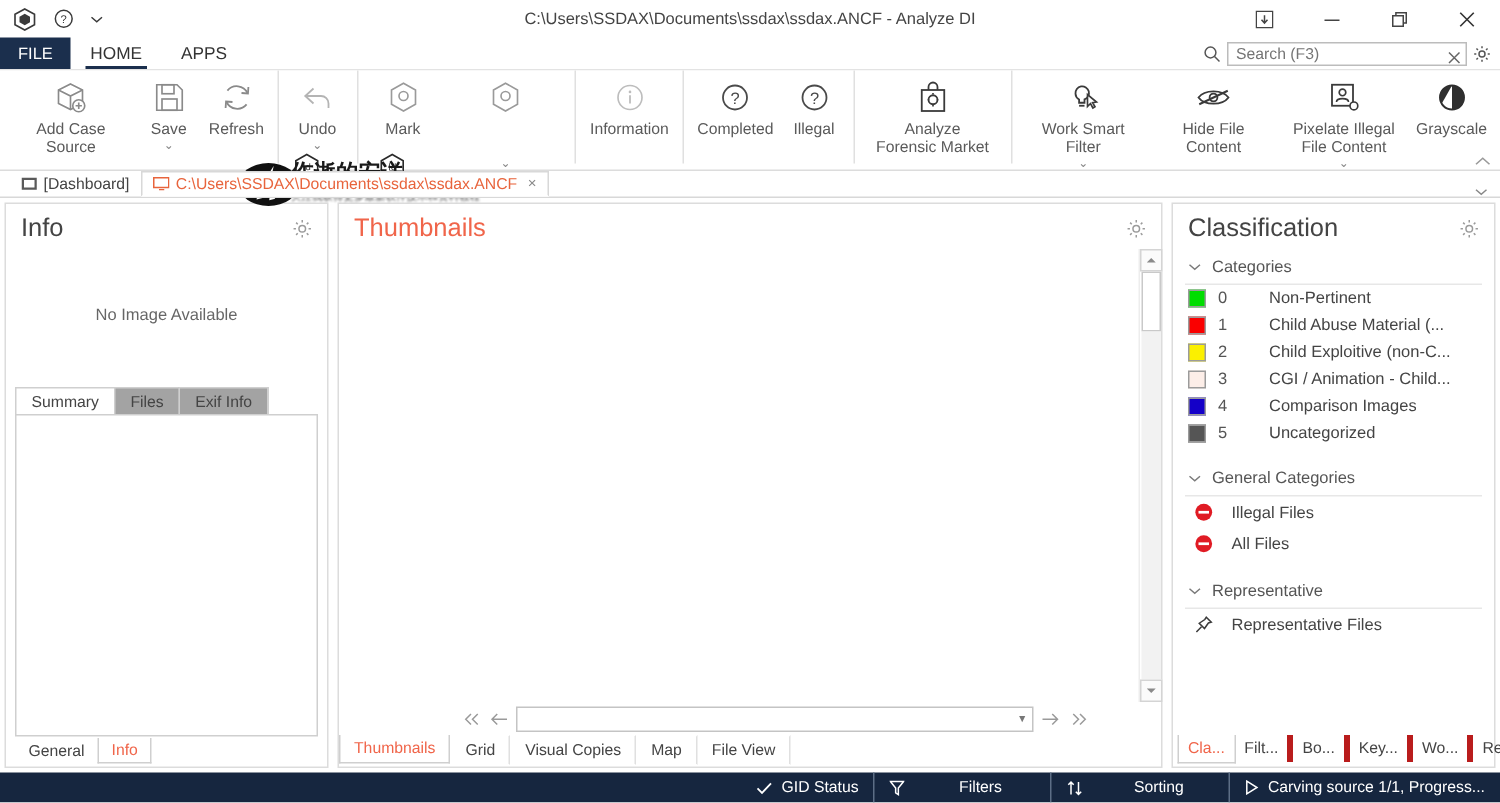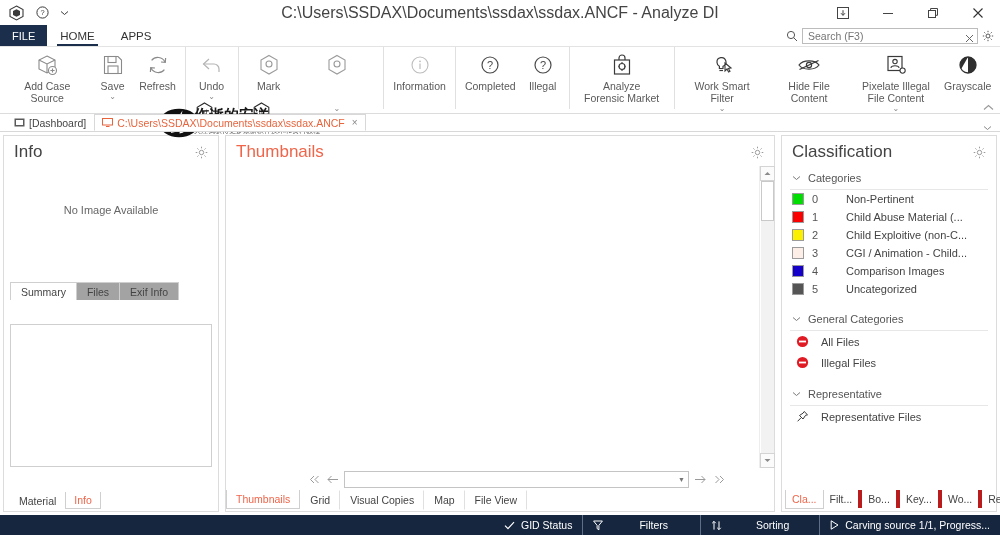--- a/index.html
+++ b/index.html
@@ -9,36 +9,36 @@
     font-family:"Liberation Sans", sans-serif;
     font-size:11px; color:#3c3c3c; background:#ffffff;
   }
   .app { position:relative; width:1000px; height:535px; display:flex; flex-direction:column; }
 
   
   .titlebar { height:25px; background:#ffffff; display:flex; align-items:center;
               position:relative; flex:0 0 25px; }
   .tb-left { display:flex; align-items:center; gap:9px; padding-left:8px; }
   .tb-icon { width:17px; height:17px; display:flex; align-items:center; justify-content:center; }
-  .tb-title { position:absolute; left:0; right:0; text-align:center; font-size:16px;
+  .tb-title { position:absolute; left:0; right:0; text-align:center; font-size:11px;
               color:#444; pointer-events:none; }
   .tb-right { margin-left:auto; display:flex; align-items:center; height:25px; }
   .tb-btn { width:45px; height:25px; display:flex; align-items:center; justify-content:center;
             color:#333; }
 
   
   .menubar { height:22px; display:flex; align-items:stretch; background:#fff;
              border-bottom:1px solid #e3e3e3; flex:0 0 22px; position:relative; }
   .mtab { display:flex; align-items:center; padding:0 13px; font-size:11.5px; color:#333;
           position:relative; }
   .mtab.file { background:#1b2f4d; color:#fff; font-size:11px; padding:0 12px; }
   .mtab.active::after { content:""; position:absolute; left:10px; right:10px; bottom:0;
                         height:2px; background:#1b2f4d; }
   .search-wrap { margin-left:auto; display:flex; align-items:center; gap:4px; padding-right:6px; }
-  .search-box { display:flex; align-items:flex-end; width:176px; height:16px;
+  .search-box { display:flex; align-items:flex-end; width:160px; height:16px;
                 border:1px solid #bcbcbc; background:#fff; padding:0 3px; gap:3px; }
   .search-box input { border:0; outline:0; font-size:10.5px; width:100%; color:#555;
                       font-family:"Liberation Sans", sans-serif; background:transparent; }
   .ico { display:inline-flex; align-items:center; justify-content:center; }
 
   
   .ribbon { height:67px; background:#fff; border-bottom:1px solid #dcdcdc;
             display:flex; align-items:flex-start; position:relative; flex:0 0 67px; }
   .rgroup { display:flex; align-items:flex-start; height:62px; padding:3px 4px 0 4px;
             border-right:1px solid #e0e0e0; }
@@ -76,21 +76,21 @@
   
   .body { flex:1 1 auto; display:flex; background:#fff; min-height:0; }
   .panel { background:#fff; border:1px solid #dcdcdc; margin:3px; display:flex;
            flex-direction:column; min-height:0; }
   .panel-head { display:flex; align-items:center; padding:6px 10px 4px 10px; flex:0 0 auto; }
   .panel-title { font-size:17px; color:#444; font-weight:normal; }
   .panel-title.accent { color:#f0654a; }
   .panel-head .gear { margin-left:auto; color:#9b9b9b; }
 
   .left { width:216px; flex:0 0 216px; }
-  .left-body { flex:1 1 auto; display:flex; flex-direction:column; min-height:0; padding:0 6px 0 6px;gap:24px; }
+  .left-body { flex:1 1 auto; display:flex; flex-direction:column; min-height:0; padding:0 6px 0 6px; }
   .noimg { text-align:center; color:#666; font-size:11px; padding:38px 0 42px 0; }
   .tabstrip { display:flex; align-items:flex-end; height:18px;text-align:center; }
   .ltab { height:18px; padding:0 10px; display:flex; align-items:center; font-size:10.5px;
           color:#444; background:#a3a3a3; border:1px solid #cfcfcf; border-bottom:0;
           margin-right:-1px; }
   .ltab.active { background:#fff; }
   .tabpane { flex:1 1 auto; border:1px solid #cfcfcf; background:#fff; min-height:0; }
   .left-foot { display:flex; align-items:flex-start; height:20px; padding-top:1px; }
   .ftab { padding:2px 8px; font-size:10.5px; color:#444; border:1px solid transparent; }
   .ftab.active { color:#f0654a; background:#fff; border:1px solid #cfcfcf; border-top:0; }
@@ -475,21 +475,21 @@
       </div>
       <div class="left-body">
         <div class="noimg">No Image Available</div>
         <div class="tabstrip">
           <div class="ltab active">Summary</div>
           <div class="ltab">Files</div>
           <div class="ltab">Exif Info</div>
         </div>
         <div class="tabpane"></div>
         <div class="left-foot">
-          <div class="ftab">Material</div>
+          <div class="ftab">General</div>
           <div class="ftab active">Info</div>
         </div>
       </div>
     </div>
 
     <div class="panel center">
       <div class="panel-head">
         <span class="panel-title accent">Thumbnails</span>
         <span class="gear">
           <svg width="13" height="13" viewBox="0 0 13 13">
@@ -617,30 +617,30 @@
           </span>
           <span>General Categories</span>
         </div>
         <div class="grow">
           <span class="ico">
             <svg width="13" height="13" viewBox="0 0 13 13">
               <circle cx="6.5" cy="6.5" r="5.6" fill="#e01b24"></circle>
               <rect x="3" y="5.6" width="7" height="1.8" fill="#ffffff"></rect>
             </svg>
           </span>
-          <span>All Files</span>
+          <span>Illegal Files</span>
         </div>
         <div class="grow">
           <span class="ico">
             <svg width="13" height="13" viewBox="0 0 13 13">
               <circle cx="6.5" cy="6.5" r="5.6" fill="#e01b24"></circle>
               <rect x="3" y="5.6" width="7" height="1.8" fill="#ffffff"></rect>
             </svg>
           </span>
-          <span>Illegal Files</span>
+          <span>All Files</span>
         </div>
 
         <div class="sect" style="margin-top:9px;">
           <span class="caret">
             <svg width="9" height="6" viewBox="0 0 9 6">
                 <path d="M1 1.5 L4.5 4.5 L8 1.5" fill="none" stroke="#7a7a7a" stroke-width="1"></path>
               </svg>
           </span>
           <span>Representative</span>
         </div>

